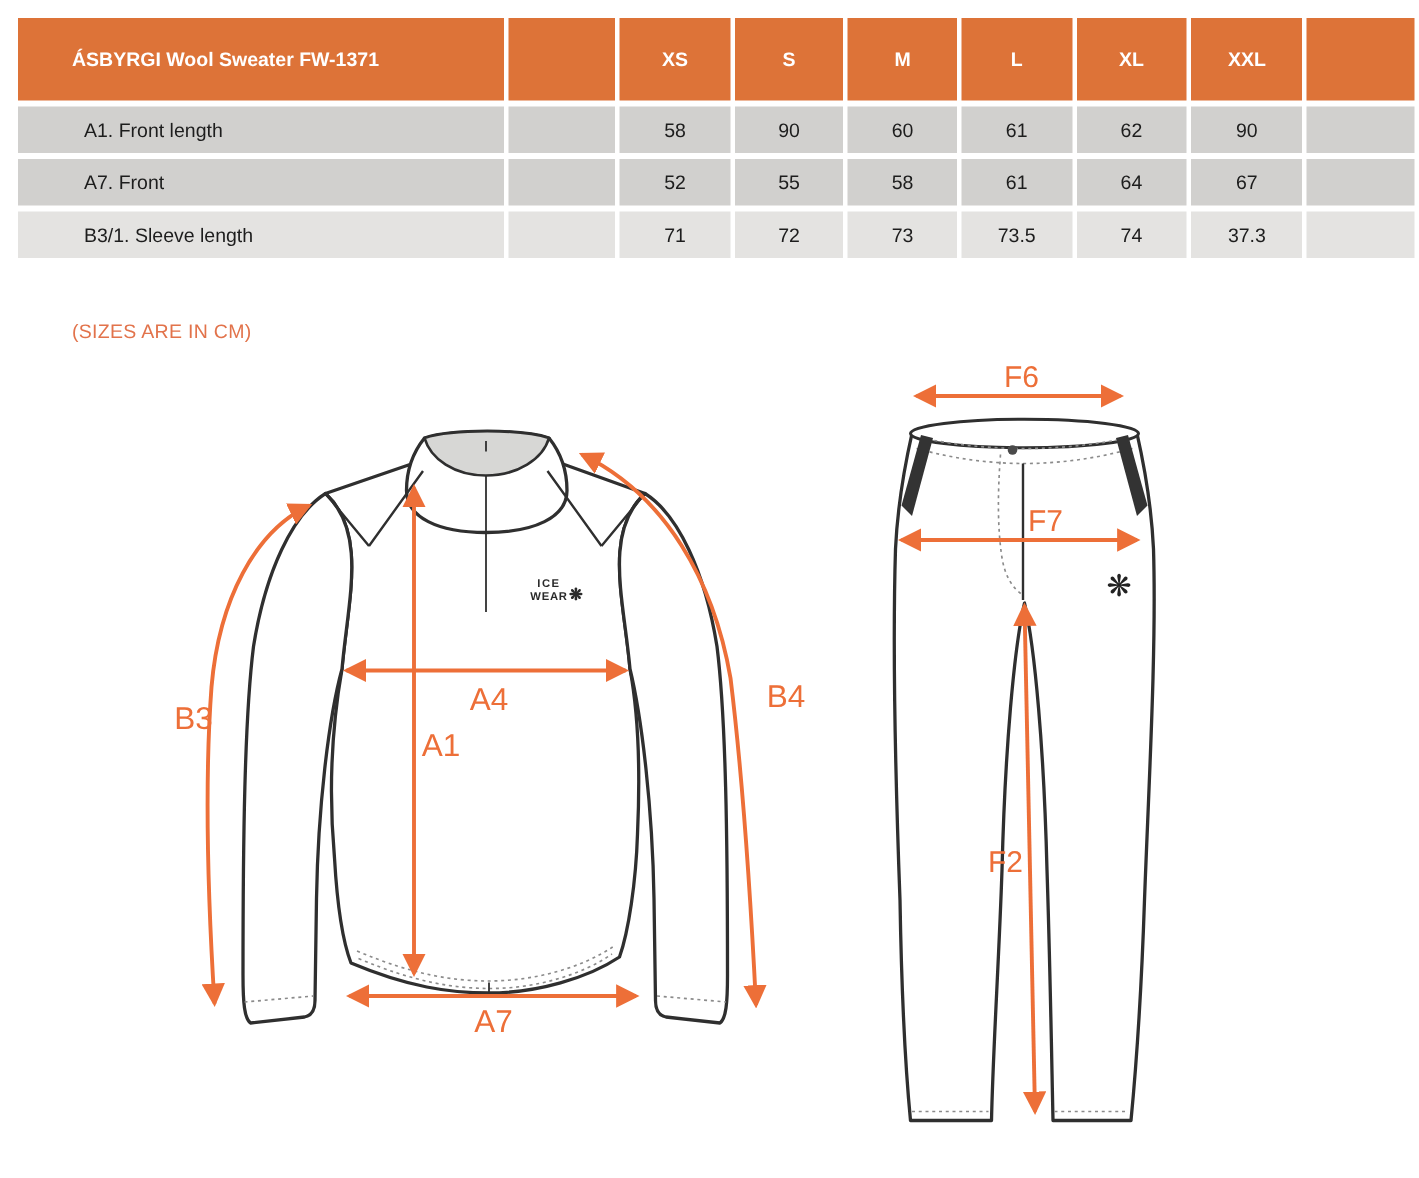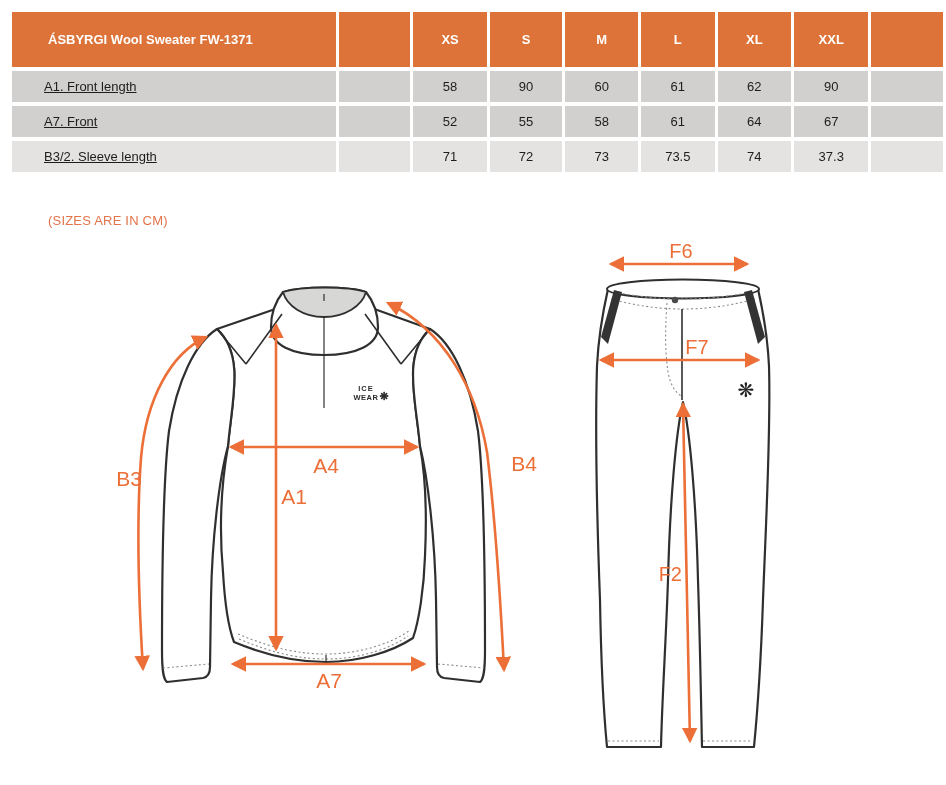--- a/index.html
+++ b/index.html
@@ -15,21 +15,21 @@
     background:#dd7338;color:#ffffff;font-weight:bold;font-size:13px;
     height:47px;text-align:center;padding:4px;
   }
   table.size-table th.title-cell{width:314px;text-align:left;padding-left:36px;}
   table.size-table th.size-cell,table.size-table th.blank-cell{width:72px;}
   table.size-table td{
     font-size:13px;color:#1d1d1d;height:31px;text-align:center;padding:0;
   }
   table.size-table tr.dark td{background:#d1d0ce;}
   table.size-table tr.light td{background:#e4e3e1;}
-  table.size-table td.label-cell{text-align:left;padding-left:32px;text-decoration:underline;}
+  table.size-table td.label-cell{text-align:left;padding-left:44px;}
   .note{
     position:absolute;left:48px;top:213px;
     color:#e2734b;font-size:13px;letter-spacing:0.2px;
   }
   svg text.mlabel{
     fill:#ed6f38;font-family:"Liberation Sans",sans-serif;font-size:21px;
   }
   svg text.plabel{
     fill:#ed6f38;font-family:"Liberation Sans",sans-serif;font-size:20px;
   }
@@ -76,21 +76,21 @@
       <td></td>
       <td>52</td>
       <td>55</td>
       <td>58</td>
       <td>61</td>
       <td>64</td>
       <td>67</td>
       <td></td>
     </tr>
     <tr class="light">
-      <td class="label-cell">B3/2. Sleeve length</td>
+      <td class="label-cell">B3/1. Sleeve length</td>
       <td></td>
       <td>71</td>
       <td>72</td>
       <td>73</td>
       <td>73.5</td>
       <td>74</td>
       <td>37.3</td>
       <td></td>
     </tr>
   </tbody>

